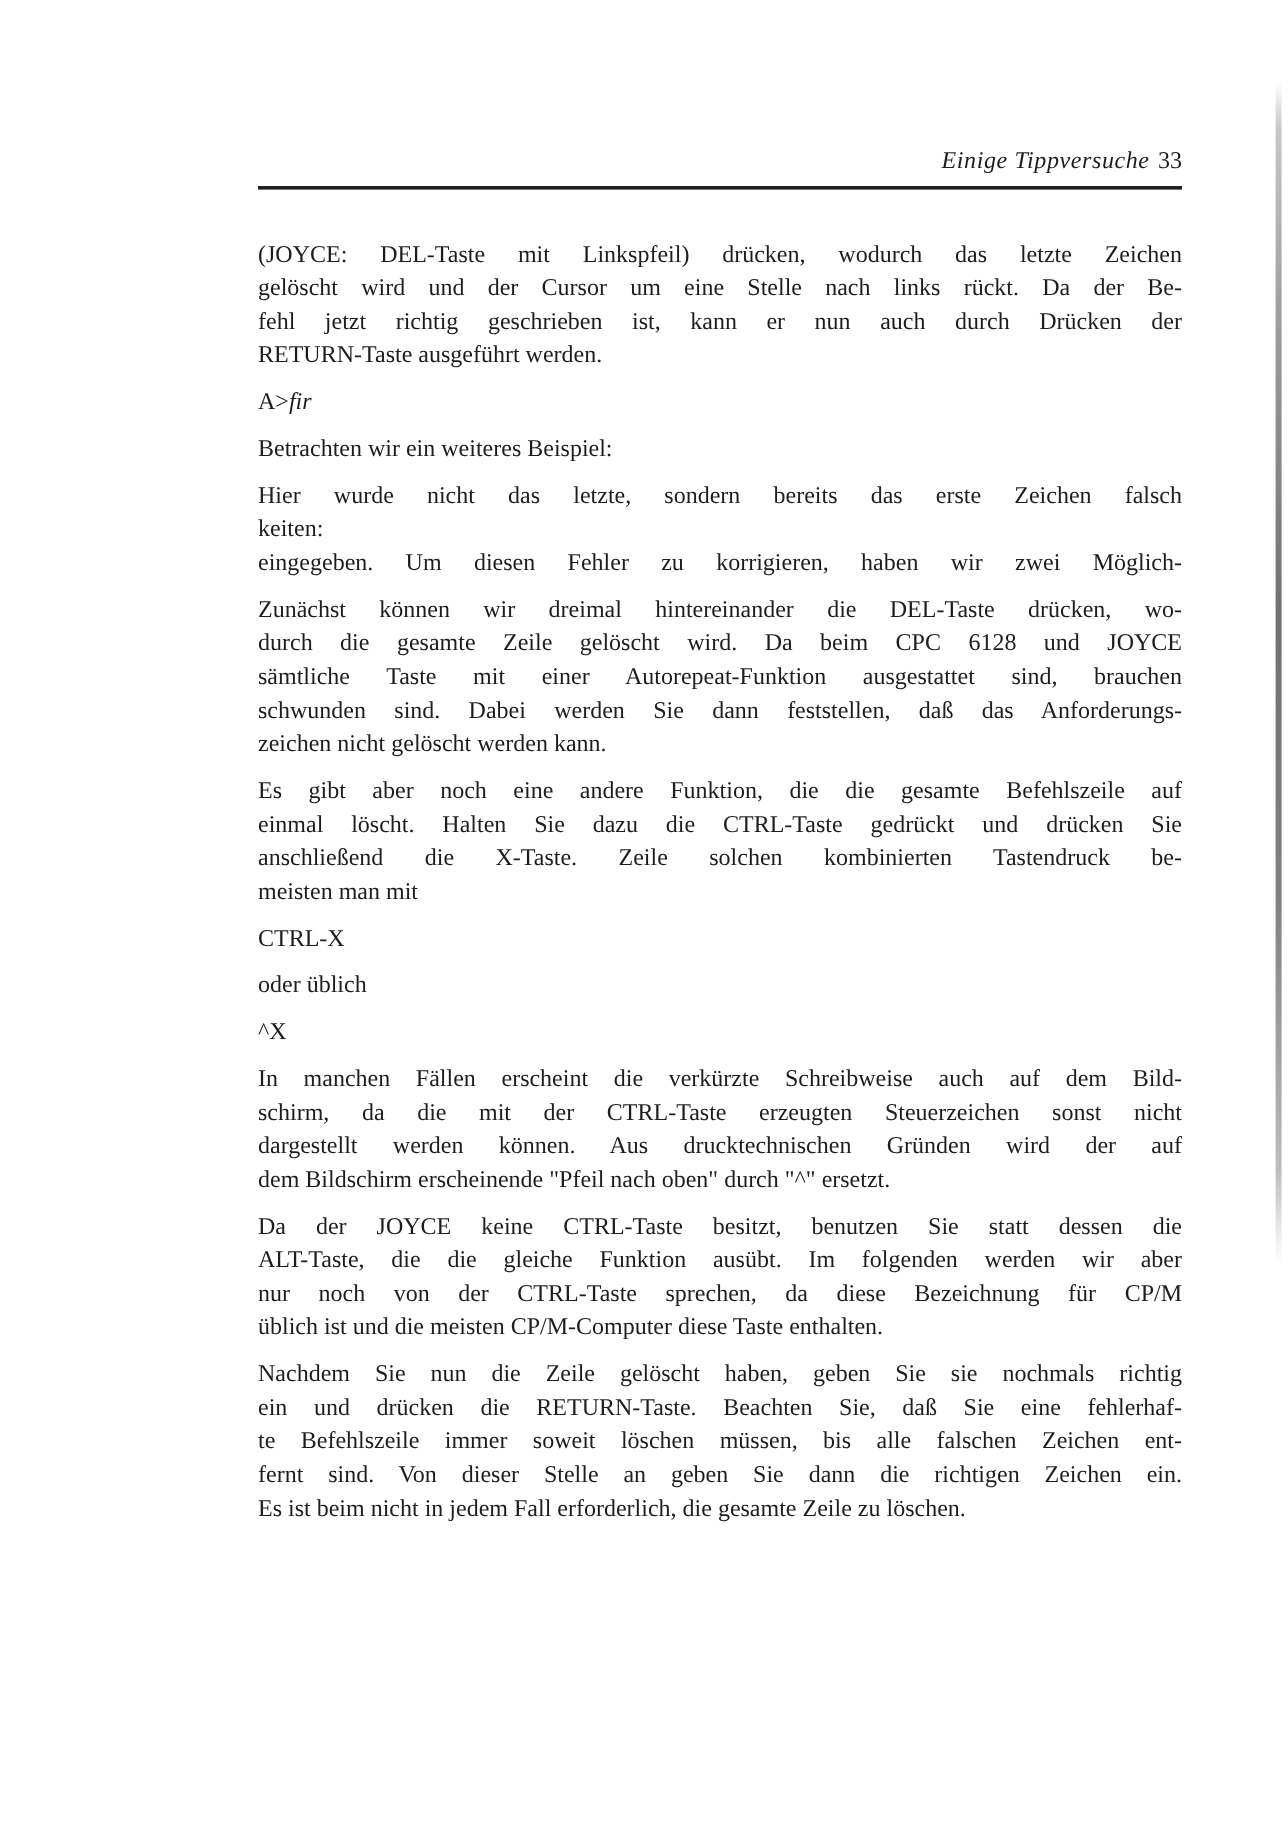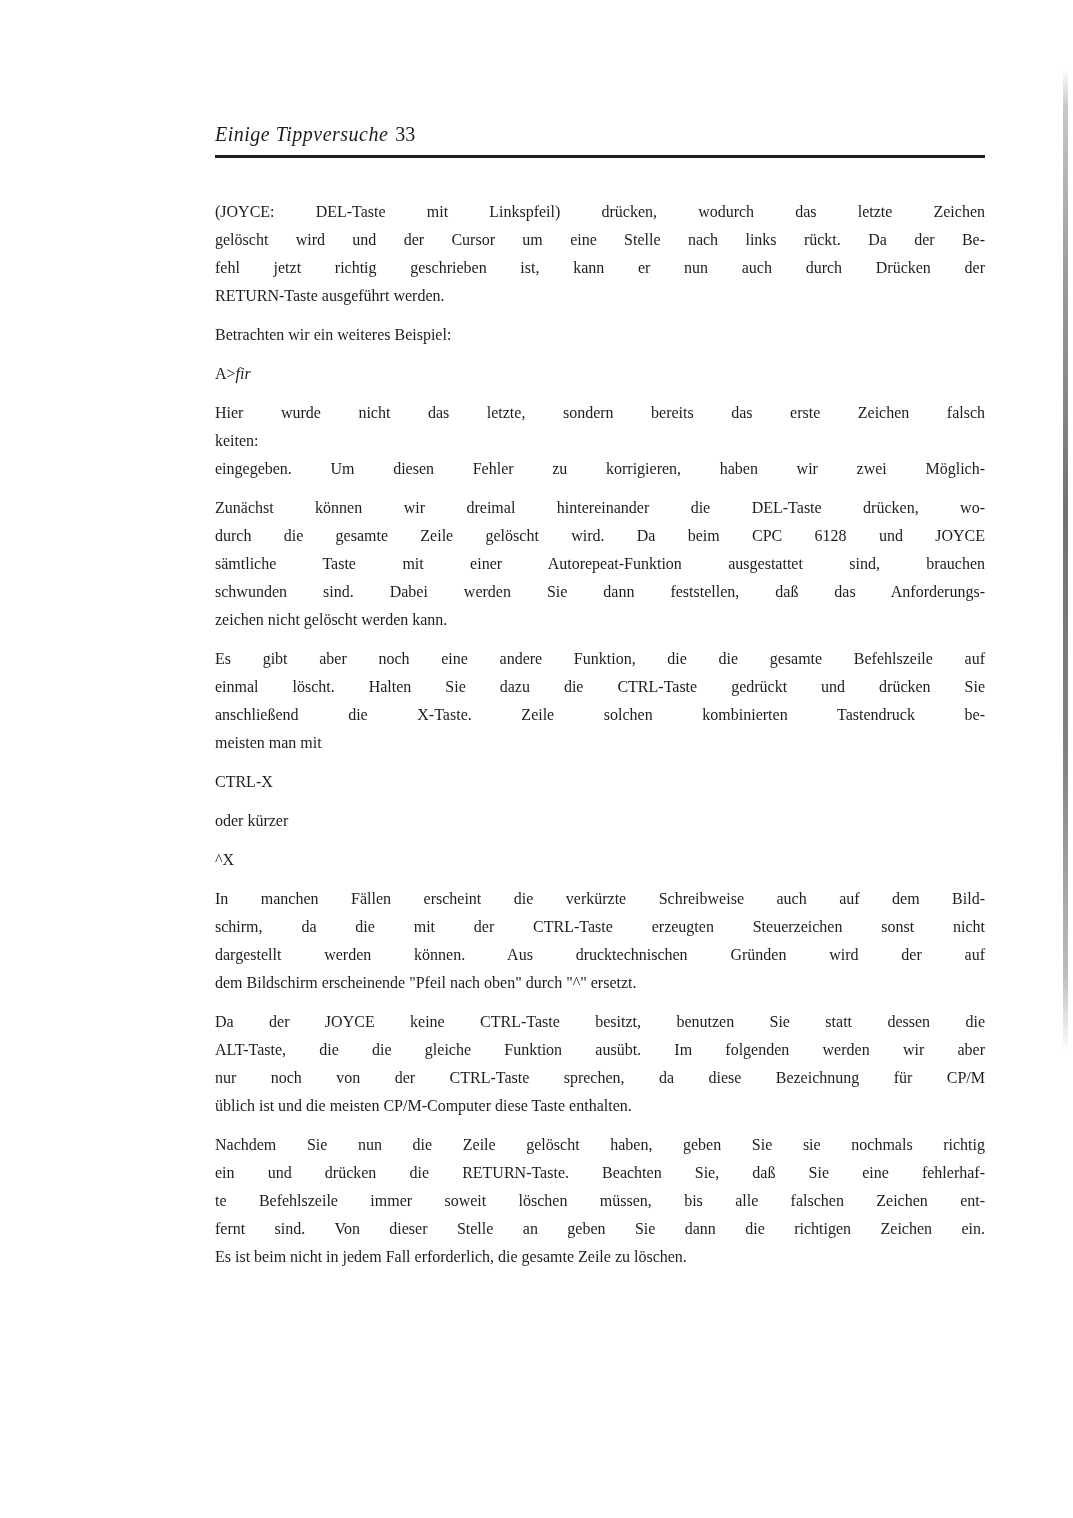--- a/index.html
+++ b/index.html
@@ -12,34 +12,35 @@
     font-family: "Liberation Serif", "DejaVu Serif", serif;
     color: var(--ink, #1d1d1d);
   }
   .content {
     position: absolute;
     left: 215px;
     top: 121px;
     width: 770px;
   }
   .running-header {
+    text-align: right;
     font-size: 20px;
     line-height: 27px;
     white-space: nowrap;
   }
   .chapter { font-style: italic; letter-spacing: 0.5px; }
   .pagenum { margin-left: 7px; }
   .rule {
     border-top: 3px solid #1f1f1f;
     margin-top: 7px;
     width: 100%;
   }
   .body-text {
     margin-top: 40px;
-    font-size: 16px;
+    font-size: 20px;
     line-height: 28px;
   }
   .block { margin-bottom: 11px; }
   .line {
     text-align: justify;
     text-align-last: justify;
   }
   .line.last { text-align-last: left; }
   .it { font-style: italic; }
   .edge-shadow {
@@ -68,25 +69,25 @@
       <span class="chapter">Einige Tippversuche</span><span class="pagenum">33</span>
     </div>
     <div class="rule"></div>
     <div class="body-text" id="body-text">
         <div class="block para">
           <div class="line">(JOYCE: DEL-Taste mit Linkspfeil) drücken, wodurch das letzte Zeichen</div>
           <div class="line">gelöscht wird und der Cursor um eine Stelle nach links rückt. Da der Be-</div>
           <div class="line">fehl jetzt richtig geschrieben ist, kann er nun auch durch Drücken der</div>
           <div class="line last">RETURN-Taste ausgeführt werden.</div>
         </div>
+        <div class="block command">
+          <div class="line last"><span>A&gt;</span><span class="it">fir</span></div>
+        </div>
         <div class="block para">
           <div class="line last">Betrachten wir ein weiteres Beispiel:</div>
-        </div>
-        <div class="block command">
-          <div class="line last"><span>A&gt;</span><span class="it">fir</span></div>
         </div>
         <div class="block para">
           <div class="line">Hier wurde nicht das letzte, sondern bereits das erste Zeichen falsch</div>
           <div class="line last">keiten:</div>
           <div class="line">eingegeben. Um diesen Fehler zu korrigieren, haben wir zwei Möglich-</div>
         </div>
         <div class="block para">
           <div class="line">Zunächst können wir dreimal hintereinander die DEL-Taste drücken, wo-</div>
           <div class="line">durch die gesamte Zeile gelöscht wird. Da beim CPC 6128 und JOYCE</div>
           <div class="line">sämtliche Taste mit einer Autorepeat-Funktion ausgestattet sind, brauchen</div>
@@ -96,21 +97,21 @@
         <div class="block para">
           <div class="line">Es gibt aber noch eine andere Funktion, die die gesamte Befehlszeile auf</div>
           <div class="line">einmal löscht. Halten Sie dazu die CTRL-Taste gedrückt und drücken Sie</div>
           <div class="line">anschließend die X-Taste. Zeile solchen kombinierten Tastendruck be-</div>
           <div class="line last">meisten man mit</div>
         </div>
         <div class="block para">
           <div class="line last">CTRL-X</div>
         </div>
         <div class="block para">
-          <div class="line last">oder kürzer</div>
+          <div class="line last">oder üblich</div>
         </div>
         <div class="block para">
           <div class="line last">^X</div>
         </div>
         <div class="block para">
           <div class="line">In manchen Fällen erscheint die verkürzte Schreibweise auch auf dem Bild-</div>
           <div class="line">schirm, da die mit der CTRL-Taste erzeugten Steuerzeichen sonst nicht</div>
           <div class="line">dargestellt werden können. Aus drucktechnischen Gründen wird der auf</div>
           <div class="line last">dem Bildschirm erscheinende "Pfeil nach oben" durch "^" ersetzt.</div>
         </div>

